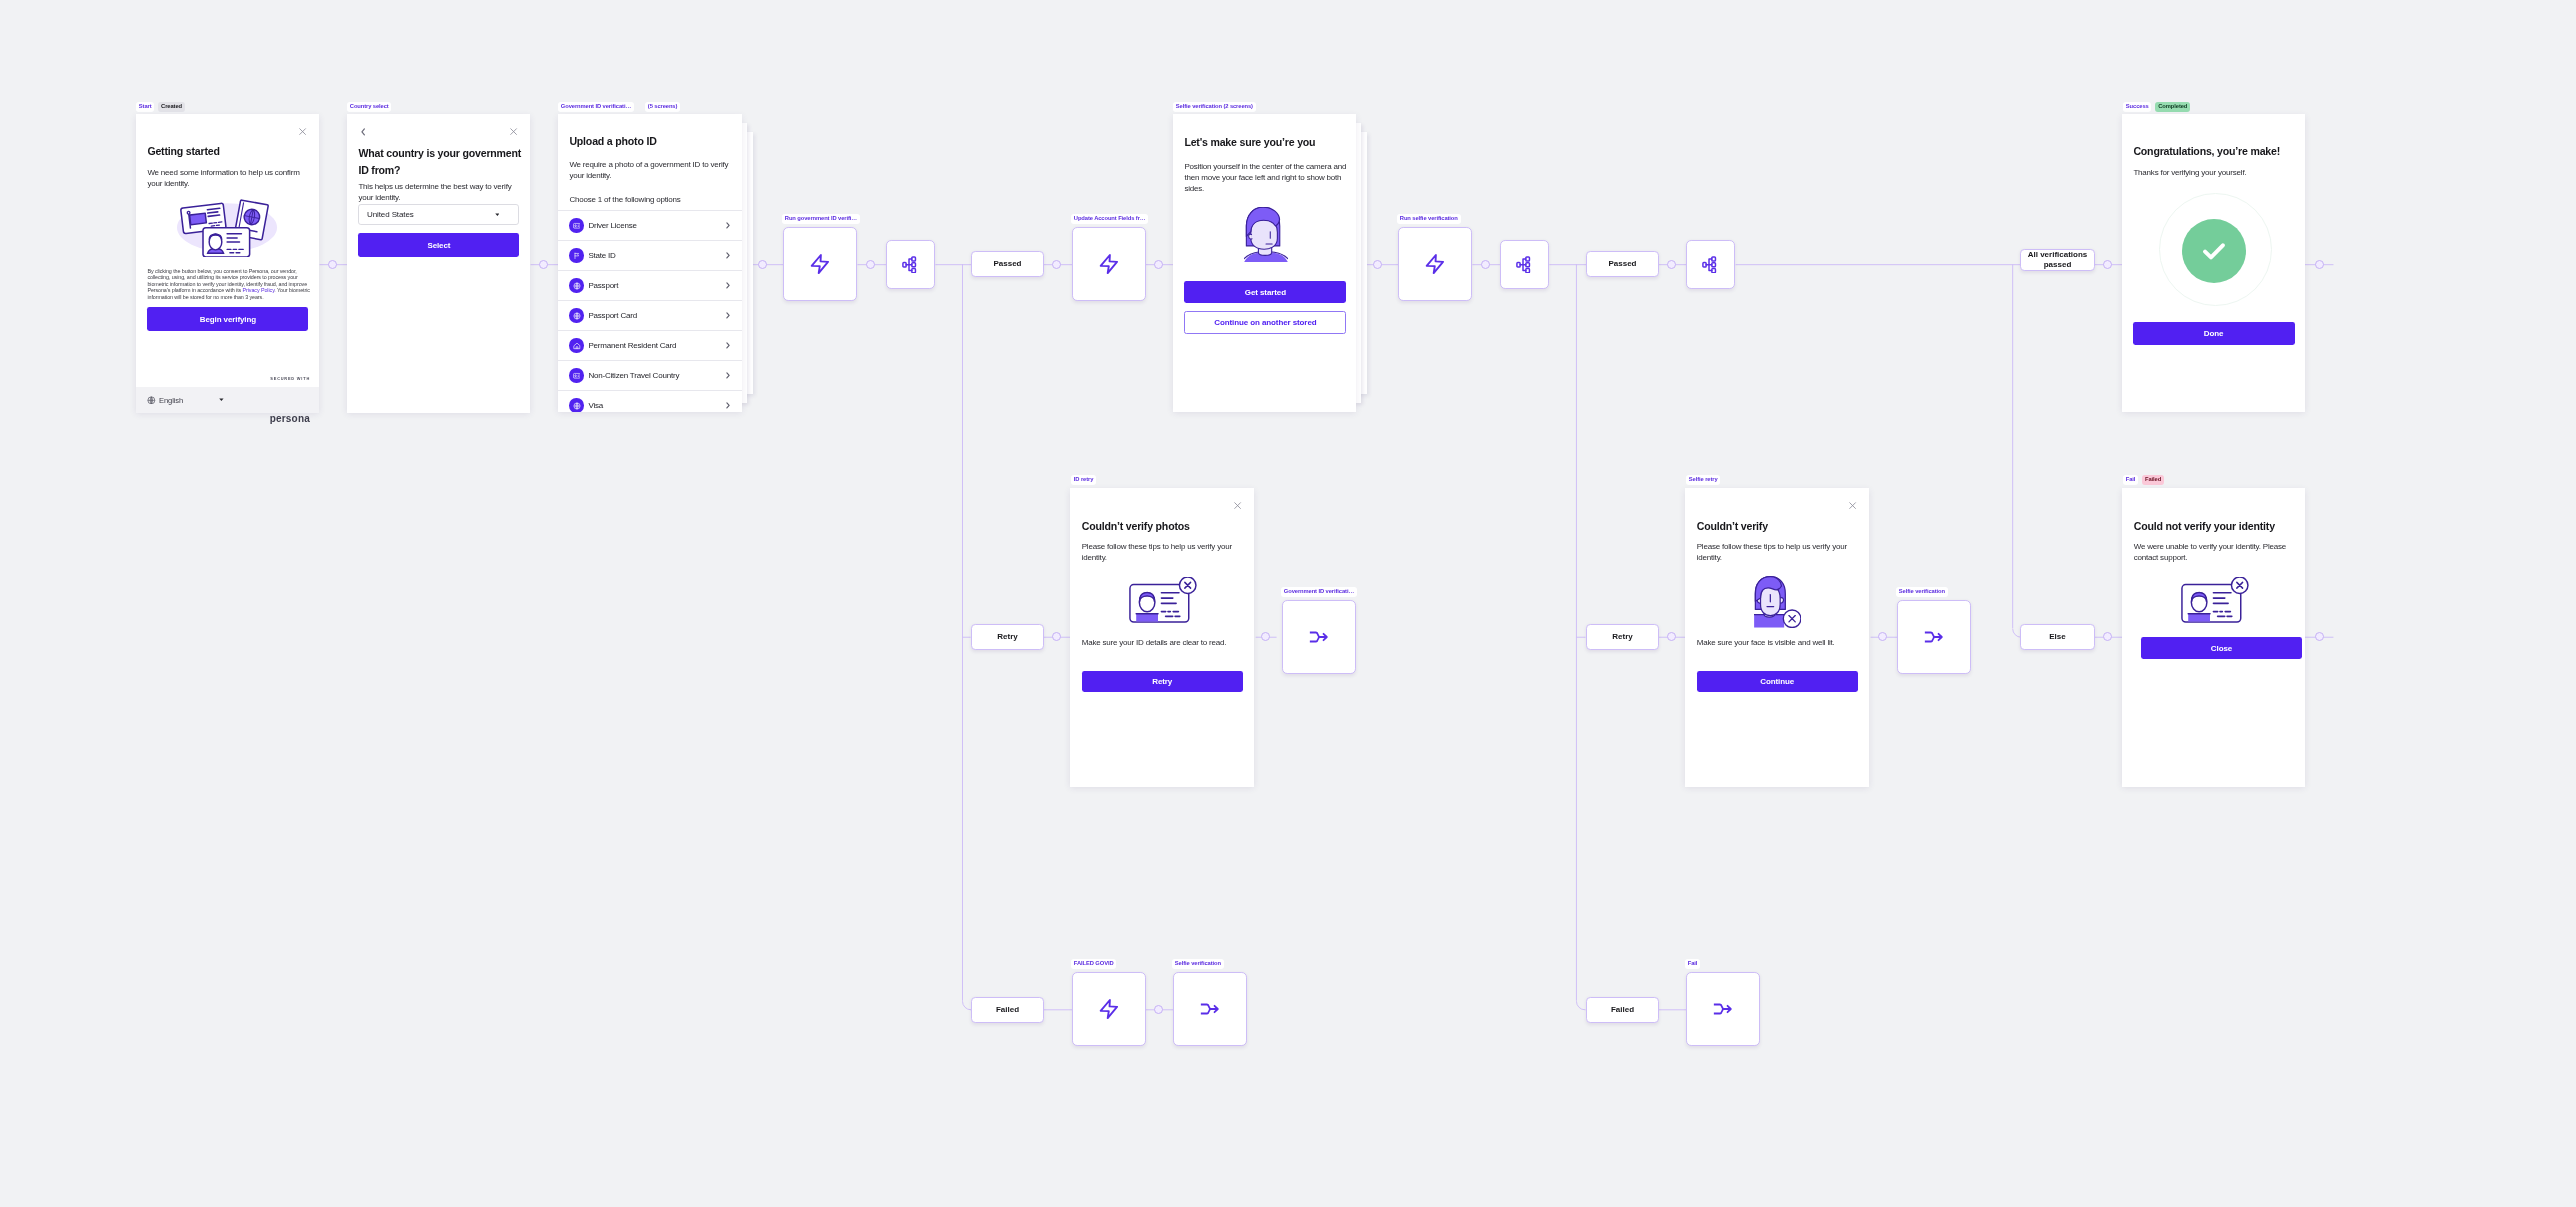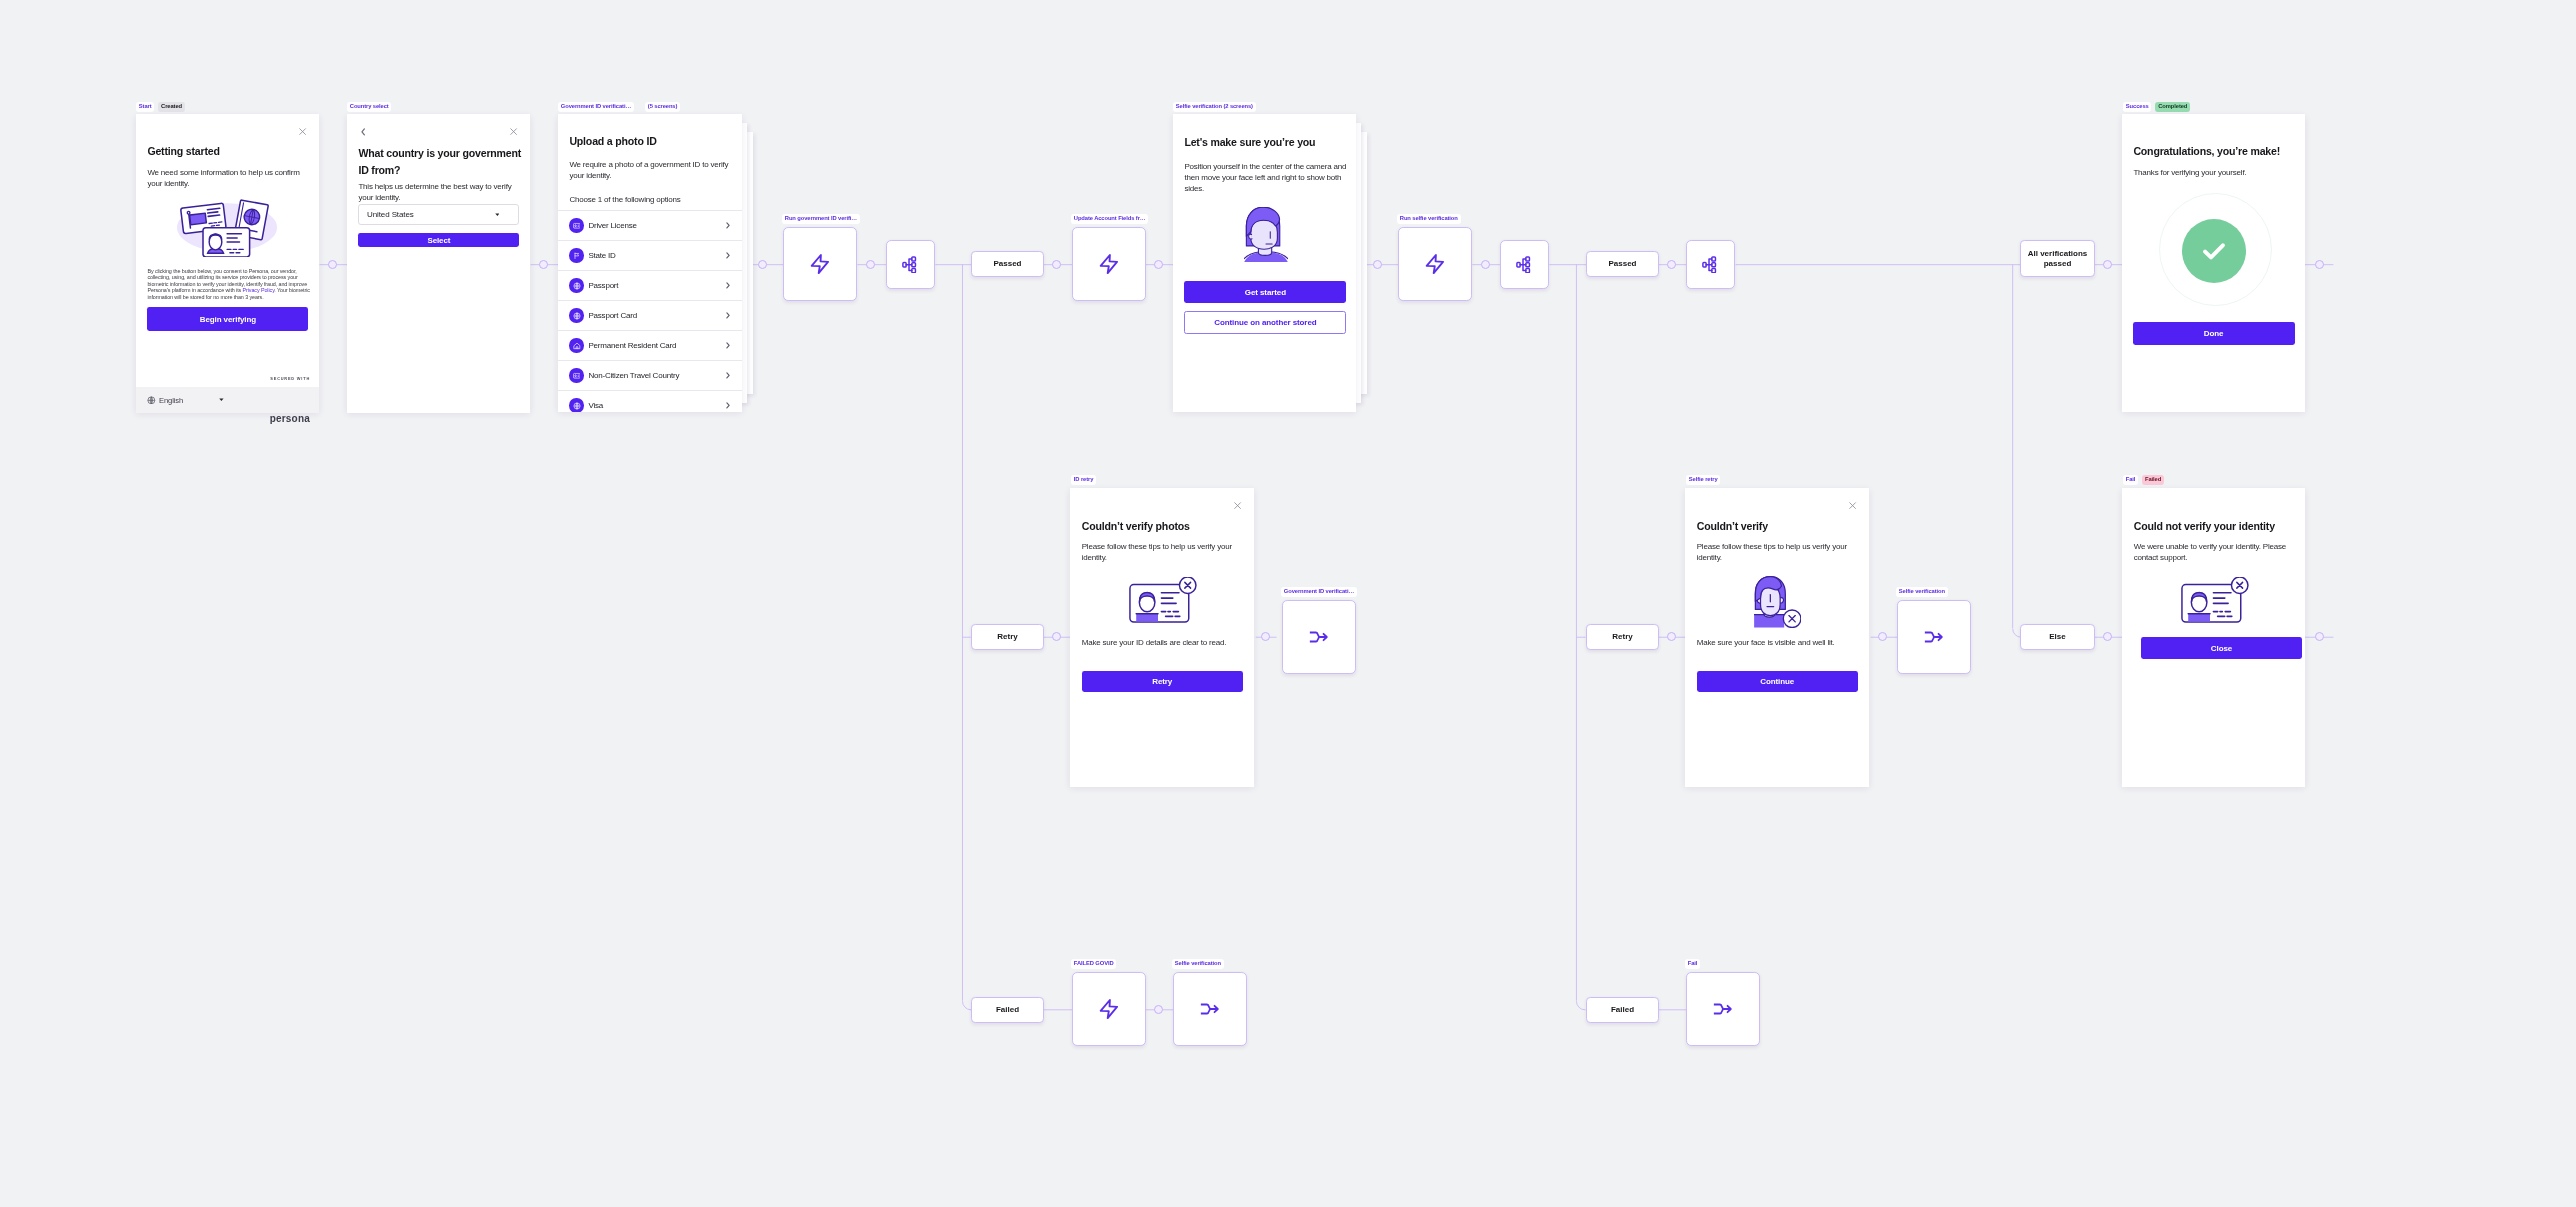--- a/index.html
+++ b/index.html
@@ -226,21 +226,21 @@
     </div>
 <div class="blabel" style="left:1586px;top:251px;width:73px;height:26px">
       <span>Passed</span>
     </div>
 <div class="blabel" style="left:1586px;top:624px;width:73px;height:26px">
       <span>Retry</span>
     </div>
 <div class="blabel" style="left:1586px;top:997px;width:73px;height:26px">
       <span>Failed</span>
     </div>
-<div class="blabel two" style="left:2020px;top:240px;width:75px;height:37px">
+<div class="blabel two" style="left:2020px;top:249px;width:75px;height:22px">
       <span>All verifications passed</span>
     </div>
 <div class="blabel" style="left:2020px;top:624px;width:75px;height:26px">
       <span>Else</span>
     </div>
 <div class="chiprow" style="left:136px;top:102px">
   <span class="chip start">Start</span>
   <span class="chip created">Created</span>
 </div>
 <div class="card" style="left:136px;top:114px;width:183px;height:299px">
@@ -318,21 +318,21 @@
   <div class="c-title" style="position:absolute;left:11.4px;top:31px;width:163px;line-height:16.6px">What country is your government ID from?</div>
   <div class="c-body" style="position:absolute;left:11.4px;top:67px;width:163px">This helps us determine the best way to verify your identity.</div>
   <div class="selectbox" style="left:11.4px;top:90px;width:161px;height:21.4px">
         <span>United States</span>
         <span class="selcaret">
           <svg width="4.8" height="3.4" viewBox="0 0 10 7">
             <path d="M0.5 0.8 L5 6.2 L9.5 0.8 Z" fill="#26262d"></path>
           </svg>
         </span>
       </div>
-  <div class="btn primary" style="position:absolute;left:11.4px;top:119px;width:161px;height:14px">Select</div>
+  <div class="btn primary" style="position:absolute;left:11.4px;top:119px;width:161px;height:24px">Select</div>
 </div>
 <div class="chiprow" style="left:558px;top:102px">
   <span class="chip start">Government ID verificati…</span>
 </div>
 <div class="chiprow" style="left:645px;top:102px">
   <span class="chip start">(5 screens)</span>
 </div>
 <div class="stackpaper stack2" style="left:569px;top:132px;width:184px;height:262px"></div>
 <div class="stackpaper stack1" style="left:563px;top:123px;width:184px;height:280px"></div>
 <div class="card" style="left:558px;top:114px;width:184px;height:298px;overflow:hidden">

